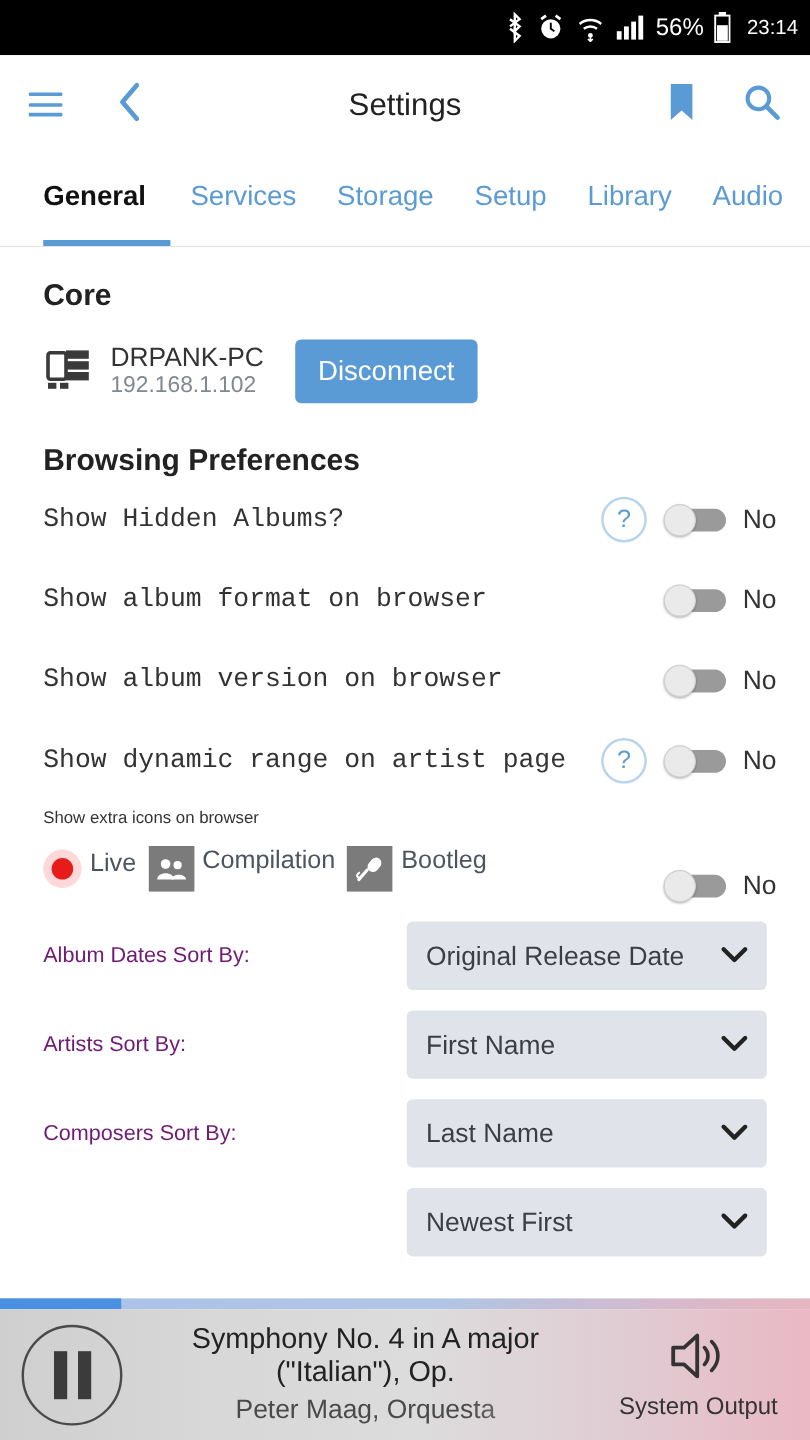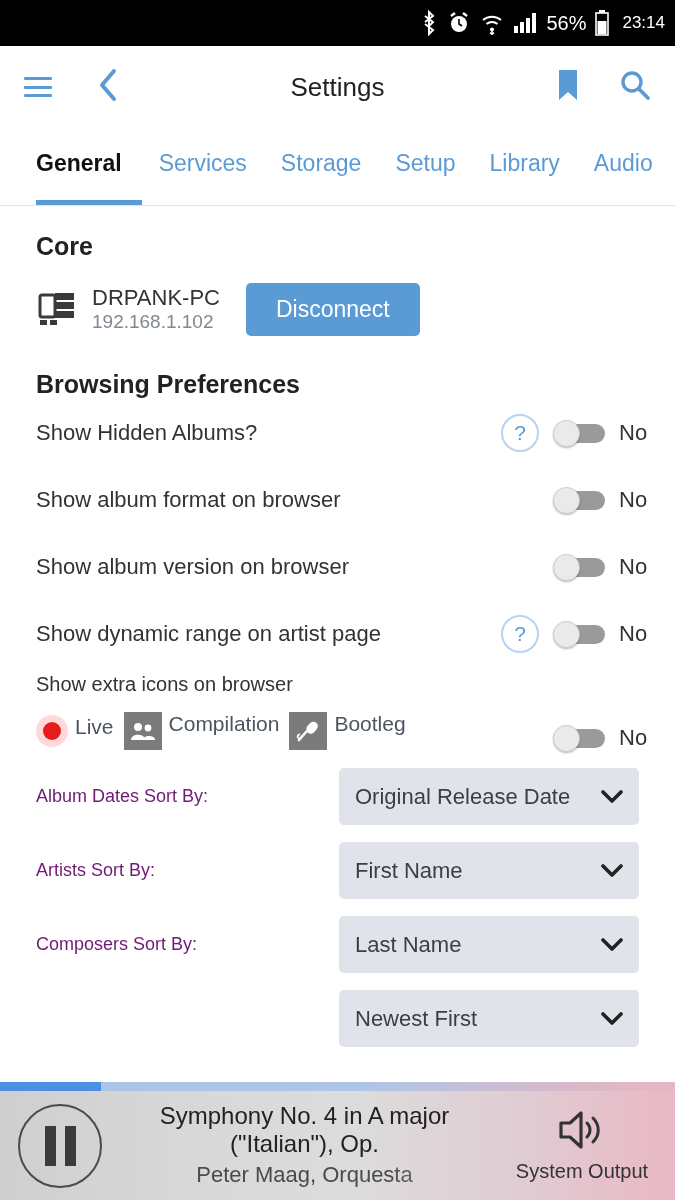--- a/index.html
+++ b/index.html
@@ -53,26 +53,26 @@
   .content { position:absolute; top:206px; left:0; right:0; bottom:118px; overflow:hidden; background:#fff; }
 
   .section-title { font-size:25px; color:#222; font-weight:bold; padding: 26px 0 0 36px; }
 
   .core-row { display:flex; align-items:center; padding: 22px 0 0 36px; gap: 14px; }
   .core-text { display:flex; flex-direction:column; }
   .core-name { font-size:22px; color:#333; line-height:1.15; }
   .core-ip { font-size:19px; color:#808890; line-height:1.25; }
   .btn-disconnect {
     background:#5b9bd5; color:#fff; border:none; border-radius:5px;
-    font-size:23px; padding: 13px 30px; margin-left:12px; cursor:pointer;
+    font-size:23px; padding: 13px 19px; margin-left:12px; cursor:pointer;
     font-family:"Liberation Sans", sans-serif;
   }
 
   .pref-row { display:flex; align-items:center; padding: 0 24px 0 36px; min-height:67px; }
-  .pref-label { font-size:22px; color:#333; flex:1; }
+  .pref-label { font-size:22px; color:#333; flex:1;font-family:Liberation Mono, monospace; }
   .pref-right { display:flex; align-items:center; gap:14px; }
 
   .help-icon {
     width:38px; height:38px; border-radius:50%;
     border:2px solid #b6d3ef; color:#5b9bd5;
     display:flex; align-items:center; justify-content:center;
     font-size:21px; cursor:pointer; flex:0 0 auto;
   }
   .help-spacer { width:38px; height:38px; flex:0 0 auto; }
 
@@ -83,21 +83,21 @@
   }
   .toggle .knob {
     position:absolute; left:0; top:0; width:27px; height:27px;
     border-radius:50%; background:#eaeaea; border:1px solid #cfcfcf;
     box-shadow: 0 1px 2px rgba(0,0,0,.28);
   }
   .toggle-val { font-size:22px; color:#333; width:32px; }
 
   .extra-block { padding: 6px 24px 0 36px; display:flex; align-items:flex-start; }
   .extra-left { flex:1; }
-  .extra-title { font-size:20px; color:#333; }
+  .extra-title { font-size:14px; color:#333; }
   .chips { display:flex; align-items:center; gap:10px; margin-top:16px; }
   .chip { display:flex; gap:7px; }
   .chip-label { font-size:21px; color:#4b5560; }
   .ico-sq { width:38px; height:38px; background:#7b7b7b; display:flex; align-items:center; justify-content:center; }
   .live-dot { width:32px; height:32px; border-radius:50%; background:#ffd9d9;
               display:flex; align-items:center; justify-content:center; }
   .live-dot i { width:18px; height:18px; border-radius:50%; background:#e81b1b; display:block; }
   .extra-right { display:flex; align-items:center; gap:14px; padding-top:52px; }
 
   .sel-row { display:flex; align-items:center; padding: 17px 36px 0 36px; }

